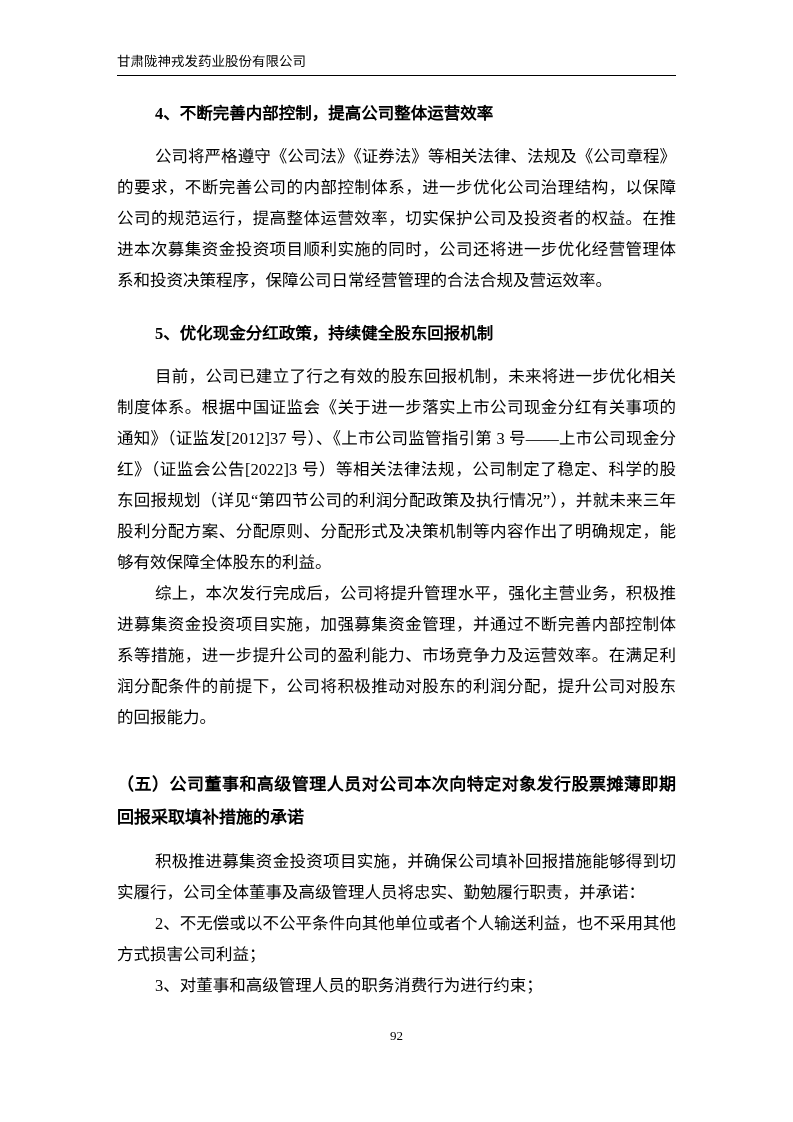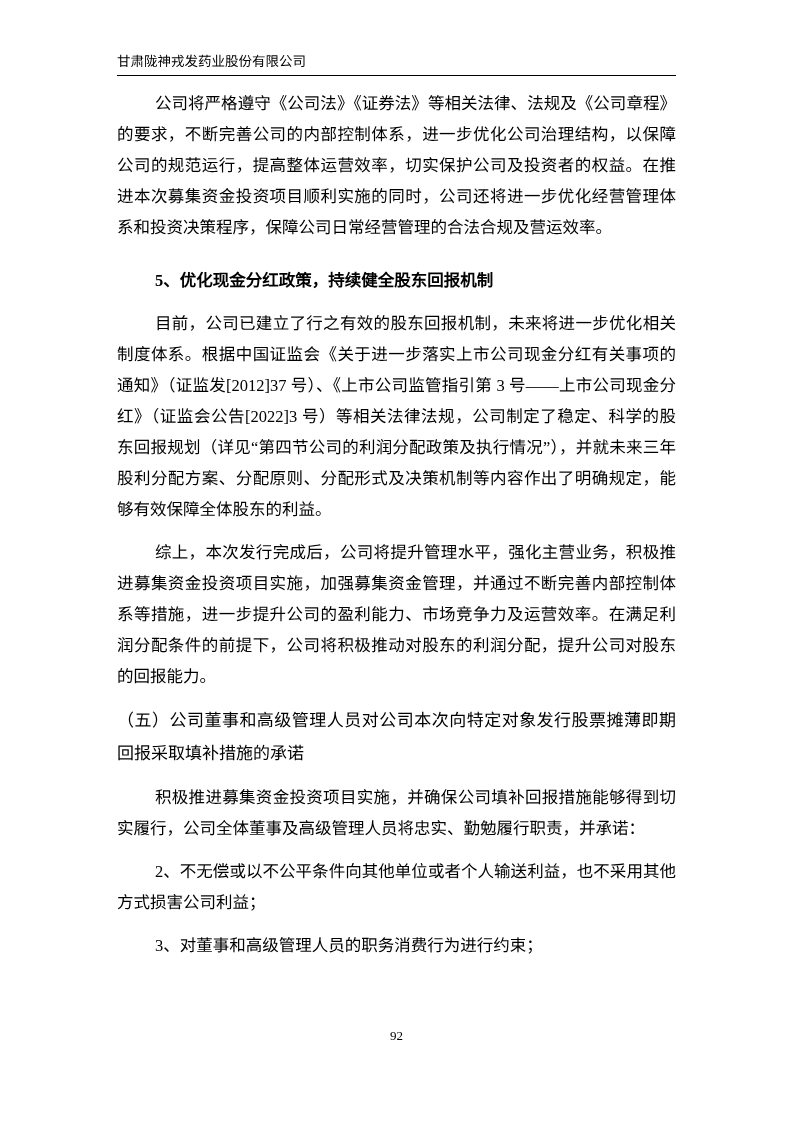--- a/index.html
+++ b/index.html
@@ -33,34 +33,34 @@
   .doc-header .left { text-align: left; }
   .doc-header .right { text-align: right; }
   .doc-body {
     margin-top: 10px;
     font-size: 16.5px;
     line-height: 31px;
     text-align: justify;
     text-justify: inter-ideograph;
   }
   .doc-body .paragraph {
-    margin: 12px 0;
+    margin: 0 0;
     text-indent: 2.3em;
     font-weight: normal;
   }
   .doc-body .heading-numbered {
     margin: 22px 0 12px 0;
     text-indent: 2.3em;
     font-weight: bold;
     font-size: 16.5px;
   }
   .doc-body .heading-section {
-    margin: 8px 0 12px 0;
+    margin: 35px 0 12px 0;
     text-indent: 0;
-    font-weight: normal;
+    font-weight: bold;
     font-size: 17px;
     line-height: 33px;
   }
   .doc-footer {
     position: absolute;
     left: 0;
     right: 0;
     top: 1028px;
     text-align: center;
     font-size: 13px;
@@ -70,20 +70,21 @@
 </head>
 <body>
 
 <div class="page">
   <div class="doc-header">
     <span class="left">甘肃陇神戎发药业股份有限公司</span>
   </div>
 
   <div class="doc-body">
 
+  <h3 class="heading-numbered">4、不断完善内部控制，提高公司整体运营效率</h3>
       <p class="paragraph">公司将严格遵守《公司法》《证券法》等相关法律、法规及《公司章程》的要求，不断完善公司的内部控制体系，进一步优化公司治理结构，以保障公司的规范运行，提高整体运营效率，切实保护公司及投资者的权益。在推进本次募集资金投资项目顺利实施的同时，公司还将进一步优化经营管理体系和投资决策程序，保障公司日常经营管理的合法合规及营运效率。</p>
       <h3 class="heading-numbered">5、优化现金分红政策，持续健全股东回报机制</h3>
       <p class="paragraph">目前，公司已建立了行之有效的股东回报机制，未来将进一步优化相关制度体系。根据中国证监会《关于进一步落实上市公司现金分红有关事项的通知》（证监发[2012]37 号）、《上市公司监管指引第 3 号——上市公司现金分红》（证监会公告[2022]3 号）等相关法律法规，公司制定了稳定、科学的股东回报规划（详见“第四节公司的利润分配政策及执行情况”），并就未来三年股利分配方案、分配原则、分配形式及决策机制等内容作出了明确规定，能够有效保障全体股东的利益。</p>
       <p class="paragraph">综上，本次发行完成后，公司将提升管理水平，强化主营业务，积极推进募集资金投资项目实施，加强募集资金管理，并通过不断完善内部控制体系等措施，进一步提升公司的盈利能力、市场竞争力及运营效率。在满足利润分配条件的前提下，公司将积极推动对股东的利润分配，提升公司对股东的回报能力。</p>
       <h3 class="heading-section">（五）公司董事和高级管理人员对公司本次向特定对象发行股票摊薄即期回报采取填补措施的承诺</h3>
       <p class="paragraph">积极推进募集资金投资项目实施，并确保公司填补回报措施能够得到切实履行，公司全体董事及高级管理人员将忠实、勤勉履行职责，并承诺：</p>
       <p class="paragraph">2、不无偿或以不公平条件向其他单位或者个人输送利益，也不采用其他方式损害公司利益；</p>
       <p class="paragraph">3、对董事和高级管理人员的职务消费行为进行约束；</p>
     </div>
 </div>

